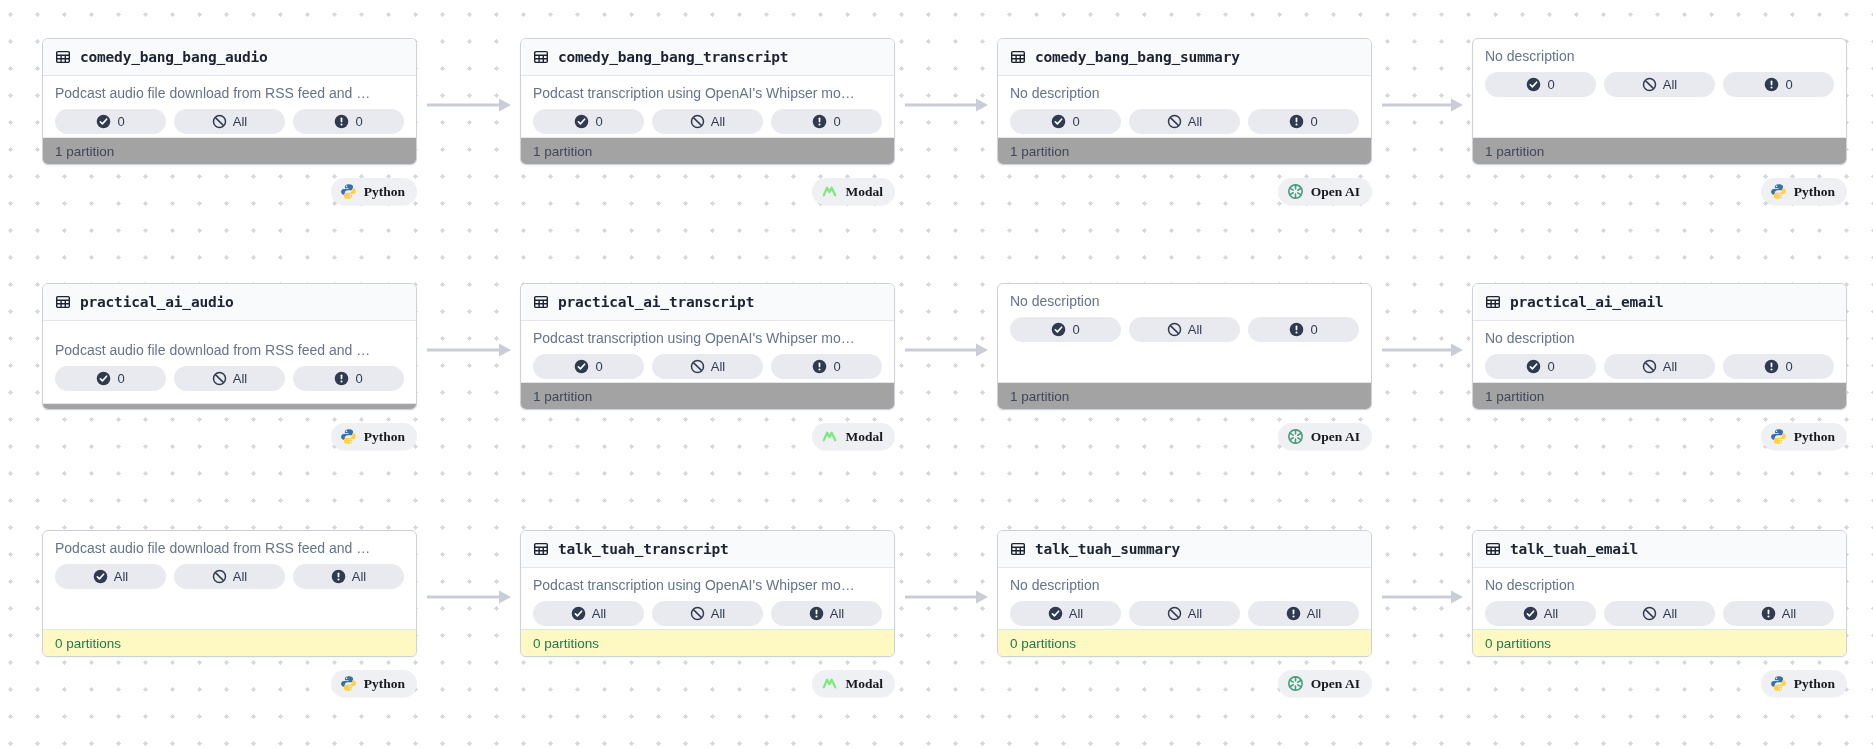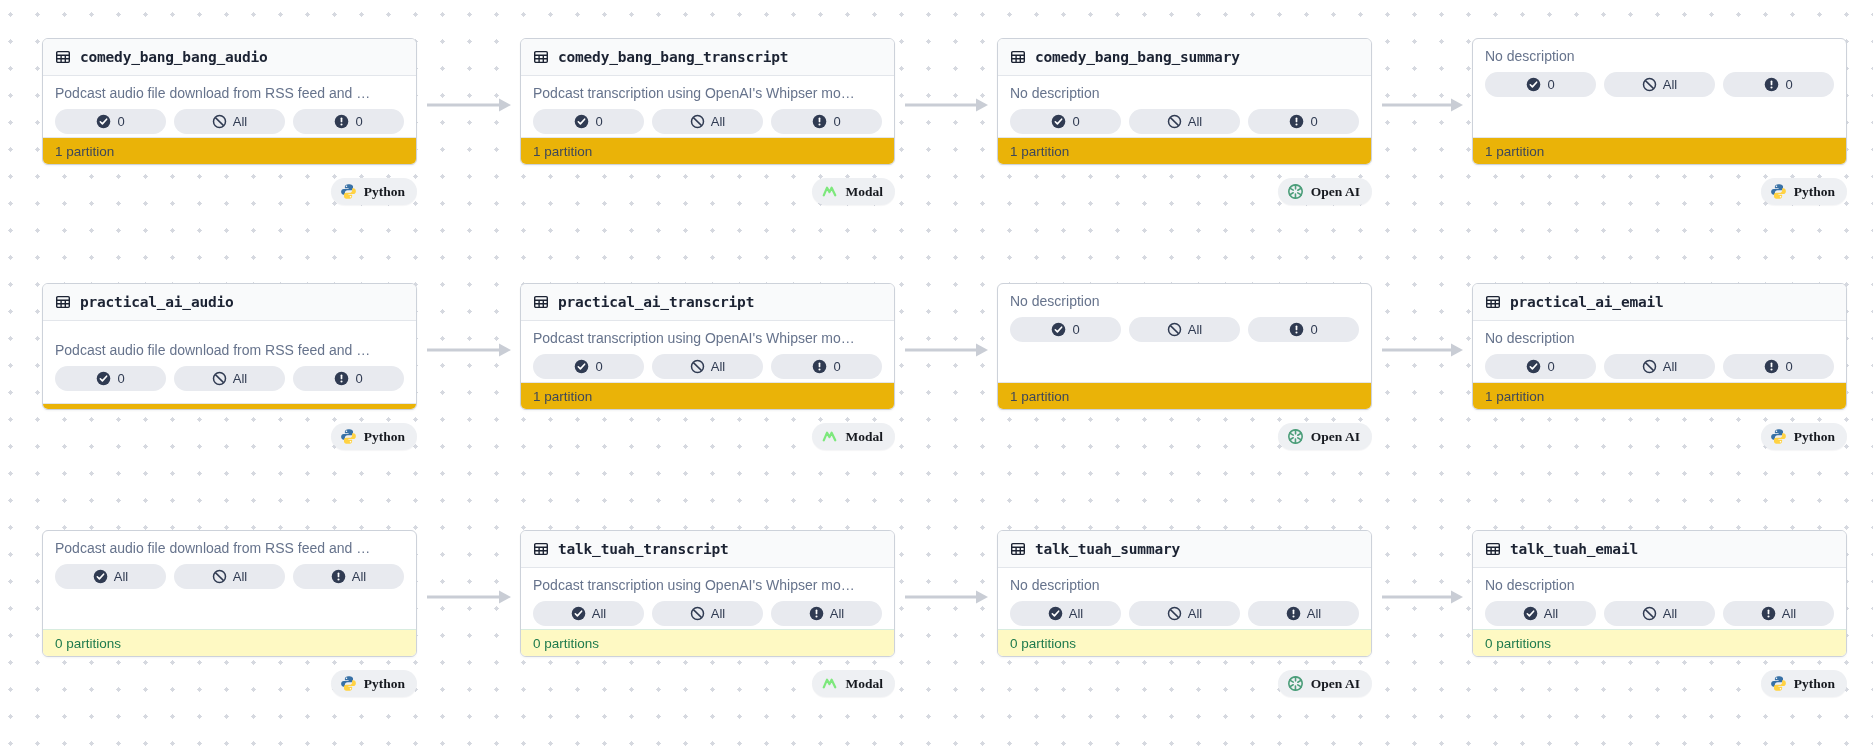--- a/index.html
+++ b/index.html
@@ -35,21 +35,21 @@
     white-space:nowrap;overflow:hidden;max-width:351px;
   }
   .checks{display:flex;gap:8px;}
   .pill{
     flex:1;height:25px;background:#e8eaef;border-radius:13px;
     display:flex;align-items:center;justify-content:center;gap:6px;
     font-size:13px;color:#303b52;cursor:pointer;
   }
   .pill svg{display:block;}
   .card-footer{
-    height:27px;flex:0 0 27px;background:#eab308;border-top:1px solid #e3e6eb;
+    height:27px;flex:0 0 27px;background:#a3a3a3;border-top:1px solid #e3e6eb;
     display:flex;align-items:center;padding:0 12px;box-sizing:border-box;
     font-size:13.5px;color:#3e4859;
   }
   .card-footer.green{background:#fef9c3;border-top-color:#d8ecdf;color:#1e7a4d;}
   .tag{
     position:absolute;height:27px;background:#eef0f3;border-radius:14px;
     display:flex;align-items:center;gap:7px;padding:0 12px 0 9px;
     font-weight:bold;font-size:13.5px;color:#16191f;cursor:pointer;
     box-shadow:0 1px 1px rgba(20,30,50,.04);
     font-family:Liberation Serif, serif;

